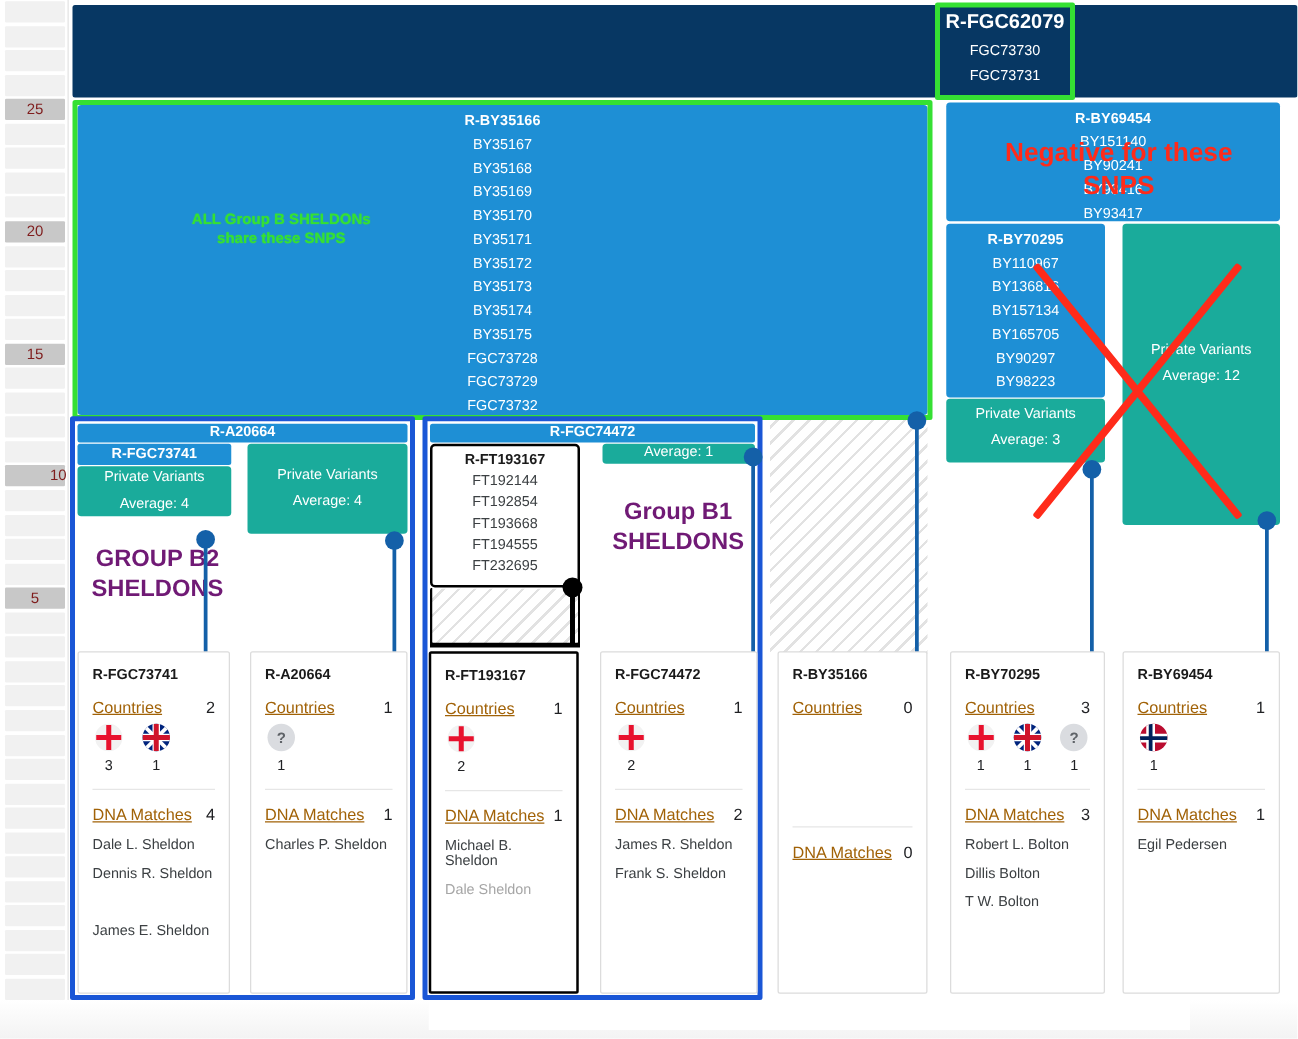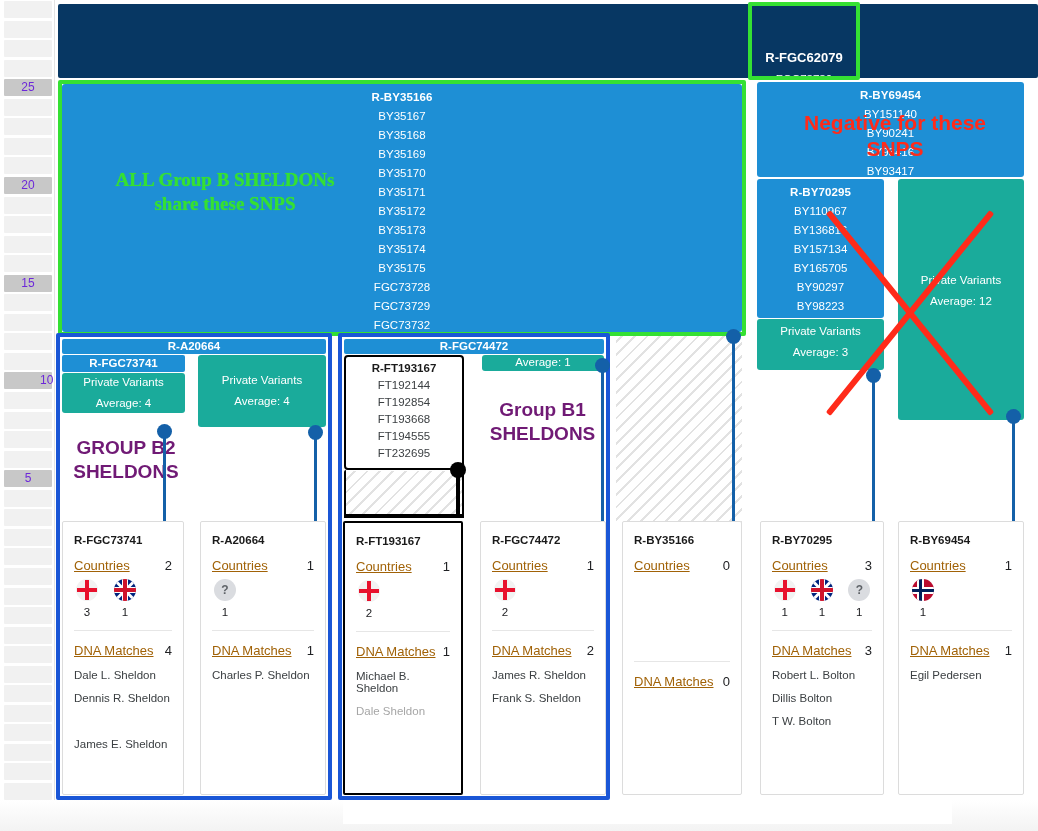--- a/index.html
+++ b/index.html
@@ -9,32 +9,32 @@
     width:1038px; height:831px; position:relative; overflow:hidden;
   }
   #stage { position:absolute; left:0; top:0; width:1038px; height:831px; background:#ffffff; }
 
   
   #scale { position:absolute; left:0; top:0; width:55px; height:800px; }
   .band { position:absolute; left:4px; width:48px; height:17px;
           background:#f1f1f1; border-radius:1px; }
   .band.major { background:#c8c8c8; }
   .band .lbl { display:block; width:100%; text-align:center;
-               font-size:12px; color:#6d28d9; line-height:17px; font-weight:400; }
+               font-size:12px; color:#7f1d1d; line-height:17px; font-weight:400; }
   #scale-divider { position:absolute; left:54px; top:0; width:1px; height:800px; background:#e3e3e3; }
 
   
   .snpblock { position:absolute; background:#1e8fd5; border-radius:3px;
               color:#ffffff; text-align:center; overflow:hidden; }
   .snpblock .hdr { font-size:11.5px; font-weight:bold; padding-top:4px; letter-spacing:.1px; }
   .snpblock .snp { font-size:11.5px; padding-top:7px; }
 
   .navyblock { position:absolute; background:#073763; border-radius:2px;
                color:#ffffff; text-align:center; overflow:hidden; }
-  .navyblock .hdr { font-size:13px; font-weight:bold;margin-top:41px; }
+  .navyblock .hdr { font-size:16px; font-weight:bold; }
   .navyblock .snp { font-size:11.5px; padding-top:8px; }
 
   .tealblock { position:absolute; background:#1aab9b; border-radius:3px;
                color:#ffffff; text-align:center; overflow:hidden; }
   .tealblock .t1 { font-size:11.5px; }
   .tealblock .t2 { font-size:11.5px; margin-top:9px; }
 
   .bluebar { position:absolute; background:#1e8fd5; border-radius:2px;
              color:#fff; text-align:center; font-size:11.5px; font-weight:bold;
              line-height:15px; }
@@ -51,21 +51,21 @@
   
   .vline { position:absolute; width:3px; background:#1460a8; }
   .vline.black { background:#000; width:4px; }
   .hline { position:absolute; height:3px; background:#000; }
   .dot { position:absolute; width:15px; height:15px; border-radius:50%;
          background:#1460a8; }
   .dot.black { background:#000; width:16px; height:16px; }
 
   
   .anno { position:absolute; font-weight:bold; text-align:center; line-height:1.25; }
-  .anno.green { color:#35e033; font-size:19px; text-shadow:0 0 1px #35e033;font-family:Liberation Serif, serif; }
+  .anno.green { color:#35e033; font-size:12px; text-shadow:0 0 1px #35e033; }
   .anno.blue  { color:#701a75; font-size:19px; }
   .anno.red   { color:#ff2b1a; font-size:21px; }
 
   .xmark { position:absolute; background:#ff2b1a; transform-origin:center; border-radius:2px; }
 
   
   .card { position:absolute; background:#ffffff; border:1px solid #dcdcdc;
           border-radius:2px; overflow:hidden; }
   .card.blackbord { border:2px solid #000; }
   .card .cardtitle { font-size:11.5px; font-weight:bold; color:#1a1a1a;

